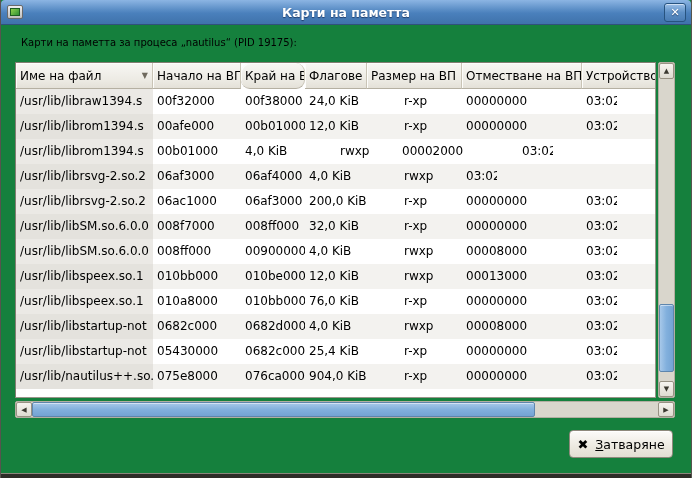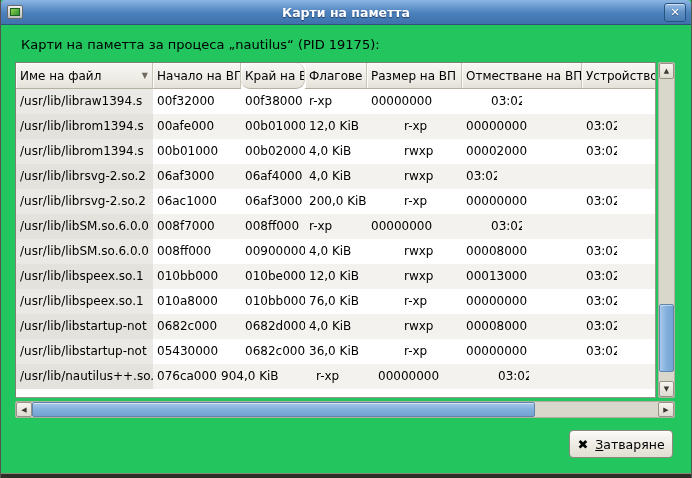--- a/index.html
+++ b/index.html
@@ -1,40 +1,40 @@
 <!DOCTYPE html>
 <html><head>
 <meta charset="utf-8">
 <style>
   * { margin:0; padding:0; box-sizing:border-box; }
   html,body { width:692px; height:478px; }
   body { font-family:"DejaVu Sans","Liberation Sans",sans-serif; font-size:12px; color:#000; }
 
-  .window { position:relative; width:692px; height:478px; background:#22c55e;
+  .window { position:relative; width:692px; height:478px; background:#15803d;
             border-left:1px solid #56544e; border-right:1px solid #56544e; overflow:hidden; }
 
   
   .titlebar { position:absolute; left:0; top:0; width:100%; height:25px;
               background:linear-gradient(#8cb5e3 0%, #5b8ec6 40%, #4a80bc 55%, #3f72ab 100%);
               border-bottom:1px solid #30517a; border-radius:4px 4px 0 0;
               display:flex; align-items:center; }
   .titlebar-title { position:absolute; left:0; right:0; text-align:center; font-weight:bold;
                     font-size:12.5px; color:#fff; text-shadow:0 1px 1px rgba(10,30,70,.65); }
   .tb-icon { position:relative; width:16px; height:14px; margin-left:6px; z-index:2;
              background:linear-gradient(#efefef,#bdbdbd); border:1px solid #6a6a6a; border-radius:2px; }
   .tb-icon .screen { position:absolute; left:2px; top:2px; right:2px; bottom:2px;
                      background:linear-gradient(135deg,#8fd24b,#2f8f35); border:1px solid #1d5c22; }
   .tb-close { position:absolute; right:5px; top:3px; width:22px; height:19px; border-radius:3px;
               background:linear-gradient(#9cc0e8,#5d8fc5 50%,#4a7cb4);
               border:1px solid #27537f; box-shadow:inset 0 1px 0 rgba(255,255,255,.55);
               color:#fff; font-weight:bold; font-size:11px; line-height:17px; text-align:center;
               text-shadow:0 1px 1px rgba(10,30,70,.6); cursor:default; }
 
   
-  .dialog-label { position:absolute; left:20px; top:37px; font-size:13px; }
+  .dialog-label { position:absolute; left:20px; top:37px; font-size:10px; }
 
   
   .treeview { position:absolute; left:14px; top:62px; width:641px; height:336px;
               background:#fff; border:1px solid #9a958a;
               border-top-color:#827d72; border-left-color:#827d72; overflow:hidden; }
   .thead { display:flex; height:26px; }
   .hcell { position:relative; flex:0 0 auto; display:flex; align-items:center; padding:4px 4px;
            background:linear-gradient(#f8f7f4,#eceae3 70%,#e4e1d8);
            border-right:1px solid #c9c4b6; border-bottom:1px solid #b5b0a2;
            box-shadow:inset 1px 1px 0 #fdfdfb; white-space:nowrap; overflow:hidden;
@@ -123,37 +123,37 @@
         </div>
         <div class="hcell c6">
           <span>Устройство</span>
         </div>
       </div>
     <div class="tbody">
         <div class="trow even">
           <div class="cell c0">/usr/lib/libraw1394.s</div>
           <div class="cell c1">00f32000</div>
           <div class="cell c2">00f38000</div>
+          <div class="cell c3">24,0 KiB</div>
           <div class="cell c4">r-xp</div>
           <div class="cell c5">00000000</div>
           <div class="cell c6">03:02</div>
         </div>
         <div class="trow odd">
           <div class="cell c0">/usr/lib/librom1394.s</div>
           <div class="cell c1">00afe000</div>
           <div class="cell c2">00b01000</div>
           <div class="cell c3">12,0 KiB</div>
           <div class="cell c4">r-xp</div>
           <div class="cell c5">00000000</div>
           <div class="cell c6">03:02</div>
         </div>
         <div class="trow even">
           <div class="cell c0">/usr/lib/librom1394.s</div>
           <div class="cell c1">00b01000</div>
-          <div class="cell c2">00b02000</div>
           <div class="cell c3">4,0 KiB</div>
           <div class="cell c4">rwxp</div>
           <div class="cell c5">00002000</div>
           <div class="cell c6">03:02</div>
         </div>
         <div class="trow odd">
           <div class="cell c0">/usr/lib/librsvg-2.so.2</div>
           <div class="cell c1">06af3000</div>
           <div class="cell c2">06af4000</div>
           <div class="cell c3">4,0 KiB</div>
@@ -166,20 +166,21 @@
           <div class="cell c2">06af3000</div>
           <div class="cell c3">200,0 KiB</div>
           <div class="cell c4">r-xp</div>
           <div class="cell c5">00000000</div>
           <div class="cell c6">03:02</div>
         </div>
         <div class="trow odd">
           <div class="cell c0">/usr/lib/libSM.so.6.0.0</div>
           <div class="cell c1">008f7000</div>
           <div class="cell c2">008ff000</div>
+          <div class="cell c3">32,0 KiB</div>
           <div class="cell c4">r-xp</div>
           <div class="cell c5">00000000</div>
           <div class="cell c6">03:02</div>
         </div>
         <div class="trow even">
           <div class="cell c0">/usr/lib/libSM.so.6.0.0</div>
           <div class="cell c1">008ff000</div>
           <div class="cell c2">00900000</div>
           <div class="cell c3">4,0 KiB</div>
           <div class="cell c4">rwxp</div>
@@ -210,27 +211,28 @@
           <div class="cell c2">0682d000</div>
           <div class="cell c3">4,0 KiB</div>
           <div class="cell c4">rwxp</div>
           <div class="cell c5">00008000</div>
           <div class="cell c6">03:02</div>
         </div>
         <div class="trow even">
           <div class="cell c0">/usr/lib/libstartup-not</div>
           <div class="cell c1">05430000</div>
           <div class="cell c2">0682c000</div>
-          <div class="cell c3">36,0 KiB</div>
+          <div class="cell c3">25,4 KiB</div>
           <div class="cell c4">r-xp</div>
           <div class="cell c5">00000000</div>
           <div class="cell c6">03:02</div>
         </div>
         <div class="trow odd">
           <div class="cell c0">/usr/lib/nautilus++.so.</div>
+          <div class="cell c1">075e8000</div>
           <div class="cell c2">076ca000</div>
           <div class="cell c3">904,0 KiB</div>
           <div class="cell c4">r-xp</div>
           <div class="cell c5">00000000</div>
           <div class="cell c6">03:02</div>
         </div>
       </div>
   </div>
 
   <div class="vscroll">

